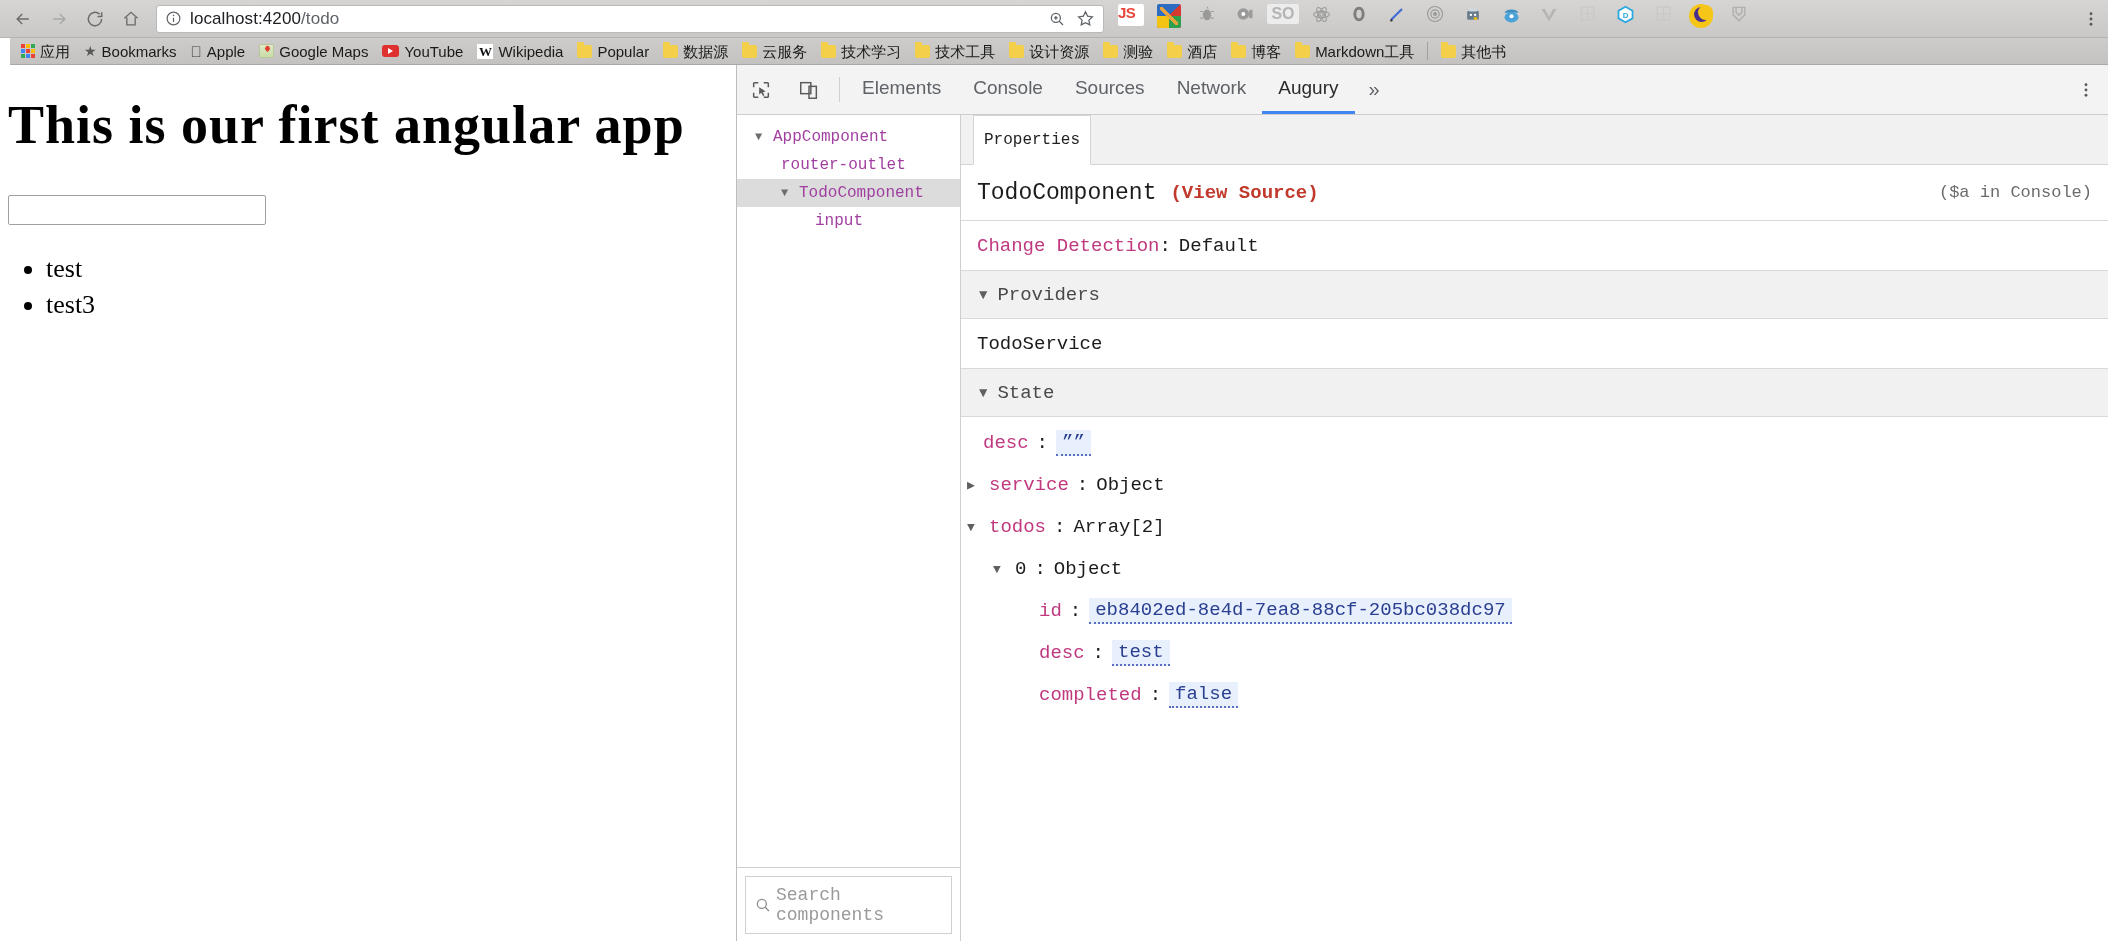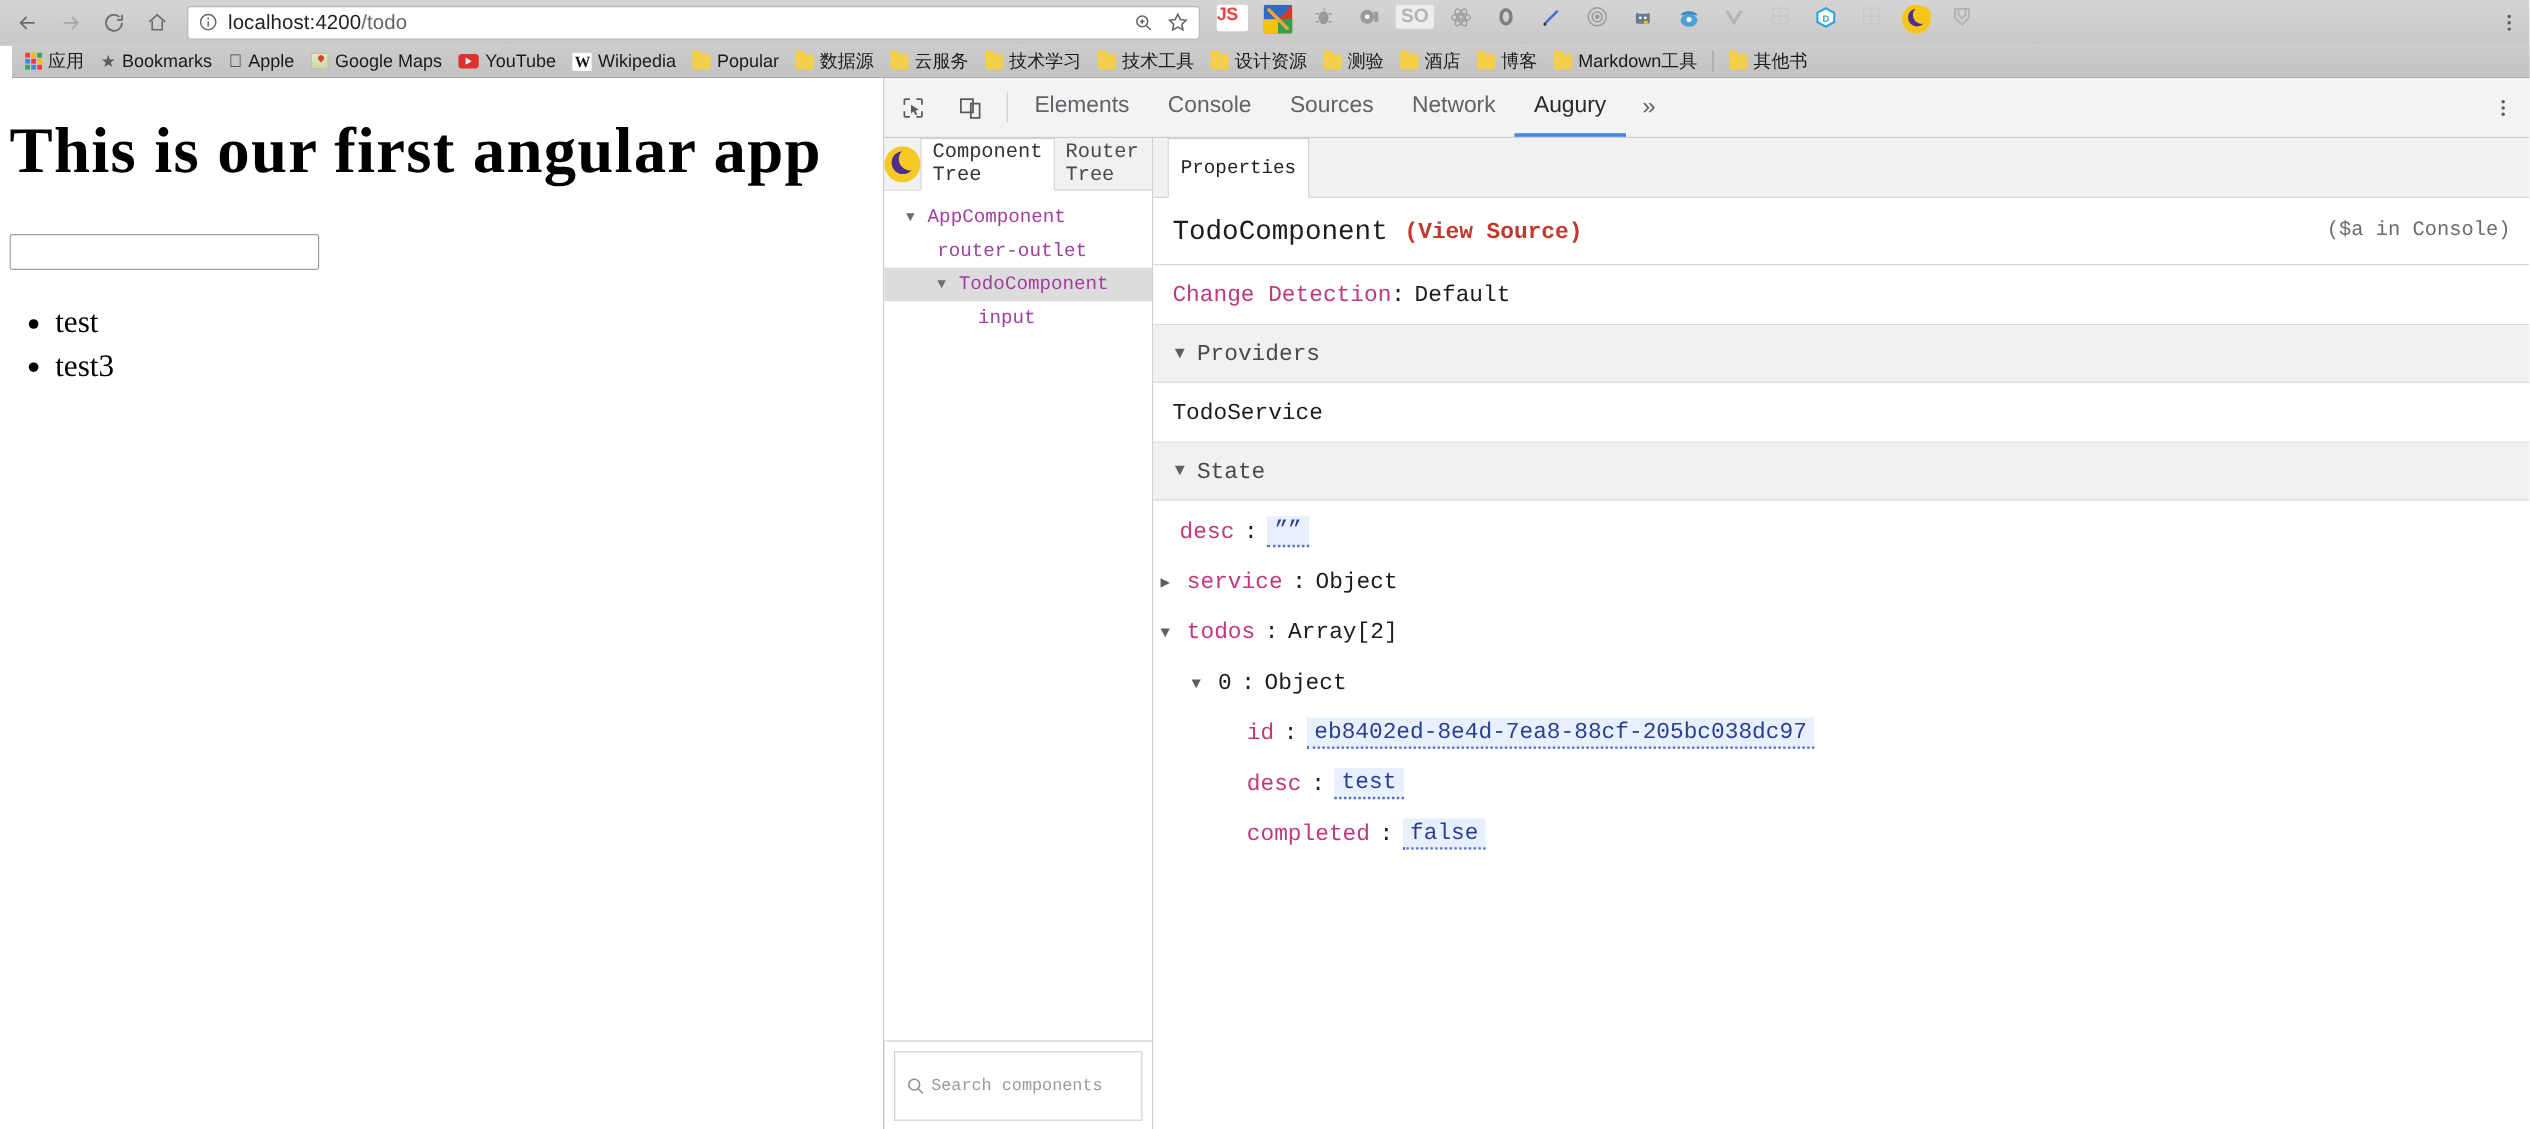--- a/index.html
+++ b/index.html
@@ -20,21 +20,21 @@
   }
   .nav-btns { display: flex; align-items: center; padding-left: 6px; gap: 2px; }
   .nav-btn {
     width: 34px; height: 30px; display: flex; align-items: center; justify-content: center;
     color: #6b6b6b;
   }
   .nav-btn.disabled { color: #a8a8a8; }
   .nav-btn svg { display: block; }
 
   .omnibox {
-    flex: 0 0 auto; width: 844px; height: 28px; margin-left: 8px;
+    flex: 0 0 auto; width: 948px; height: 28px; margin-left: 8px;
     background: #ffffff; border: 1px solid #b9b9b9; border-radius: 3px;
     display: flex; align-items: center; padding: 0 8px;
   }
   .omnibox .info-icon { margin-right: 8px; color: #5f6368; display: flex; }
   .url { font-size: 17px; color: #202124; white-space: nowrap;
          font-family: "Liberation Sans", sans-serif; letter-spacing: .1px; }
   .url .host { color: #202124; }
   .url .path { color: #5f6368; }
   .omni-actions { margin-left: auto; display: flex; align-items: center; gap: 10px; padding-left: 10px; }
   .omni-actions .ic { color: #5f6368; display: flex; }
@@ -194,21 +194,21 @@
 
   .tree-search {
     flex: 0 0 auto; height: 74px; border-top: 1px solid #cfcfcf;
     display: flex; align-items: center; padding: 0 8px;
   }
   .search-box {
     width: 100%; height: 58px; border: 1px solid #d0d0d0; background: #fff;
     display: flex; align-items: center; padding: 0 8px; gap: 4px;
   }
   .search-ico { color: #8a8a8a; display: flex; }
-  .search-ph { font-family: "Liberation Mono", monospace; font-size: 14px; color: #9a9a9a; }
+  .search-ph { font-family: "Liberation Mono", monospace; font-size: 18px; color: #9a9a9a; }
 
   
   .props-col { flex: 1 1 auto; display: flex; flex-direction: column; min-width: 0; background: #fff; }
   .props-tabs {
     height: 50px; background: #f1f1f1; border-bottom: 1px solid #d4d4d4;
     display: flex; align-items: stretch; padding-left: 12px;
   }
   .props-tab {
     display: flex; align-items: center; padding: 0 10px;
     font-family: "Liberation Mono", monospace; font-size: 16px; color: #4a4a4a;
@@ -547,27 +547,20 @@
               <circle cx="12" cy="12" r="1.9"></circle>
               <circle cx="12" cy="19" r="1.9"></circle>
             </svg>
         </div>
       </div>
     </div>
 
     <div class="augury">
 
       <div class="tree-col">
-        <div class="tree-head">
-          <div class="augury-logo">
-            <span class="logo-moon"></span>
-          </div>
-          <div class="tree-tab active">Component Tree</div>
-          <div class="tree-tab">Router Tree</div>
-        </div>
         <div class="tree-body">
           <div class="tree-node tree-indent-0">
             <span class="tree-caret">▼</span>
             <span>AppComponent</span>
           </div>
           <div class="tree-node tree-indent-1">
             <span>router-outlet</span>
           </div>
           <div class="tree-node tree-indent-2 sel">
             <span class="tree-caret">▼</span>

